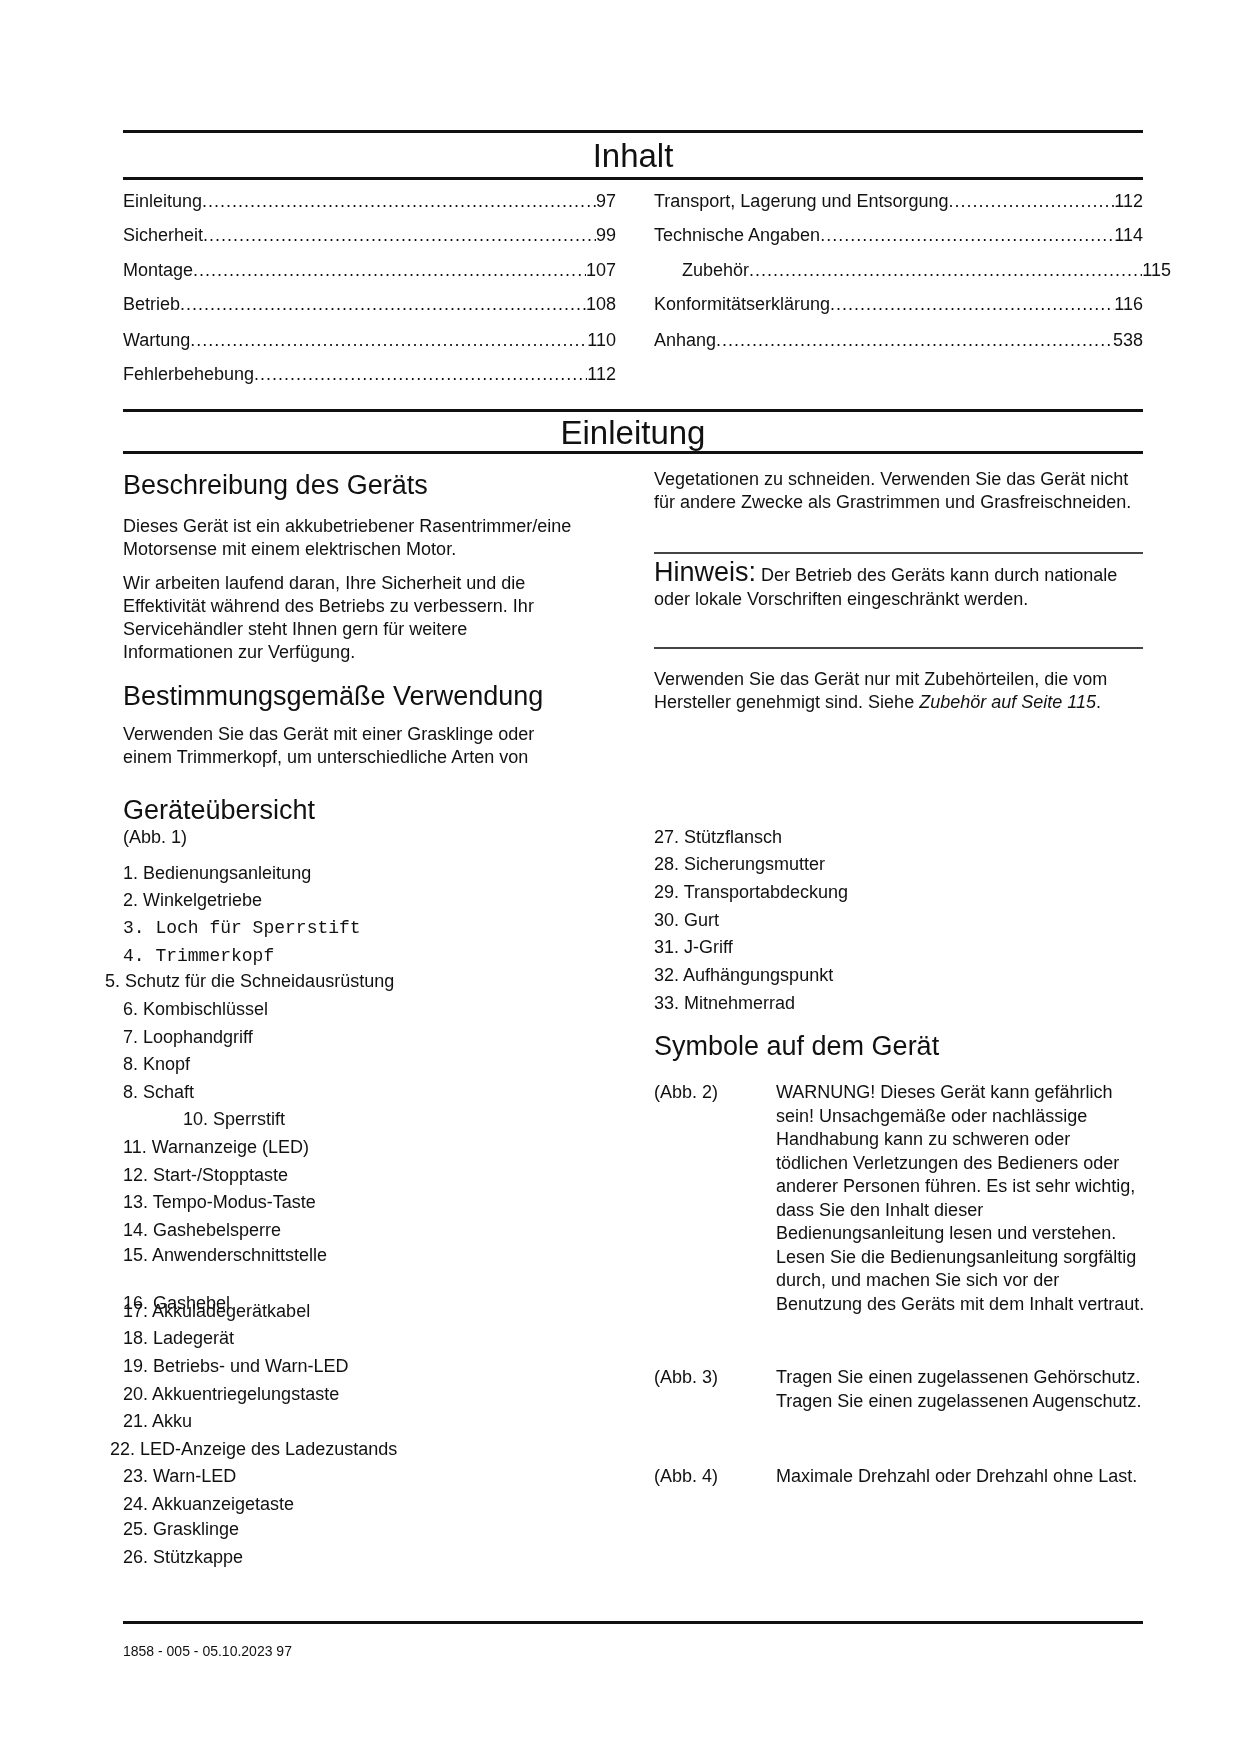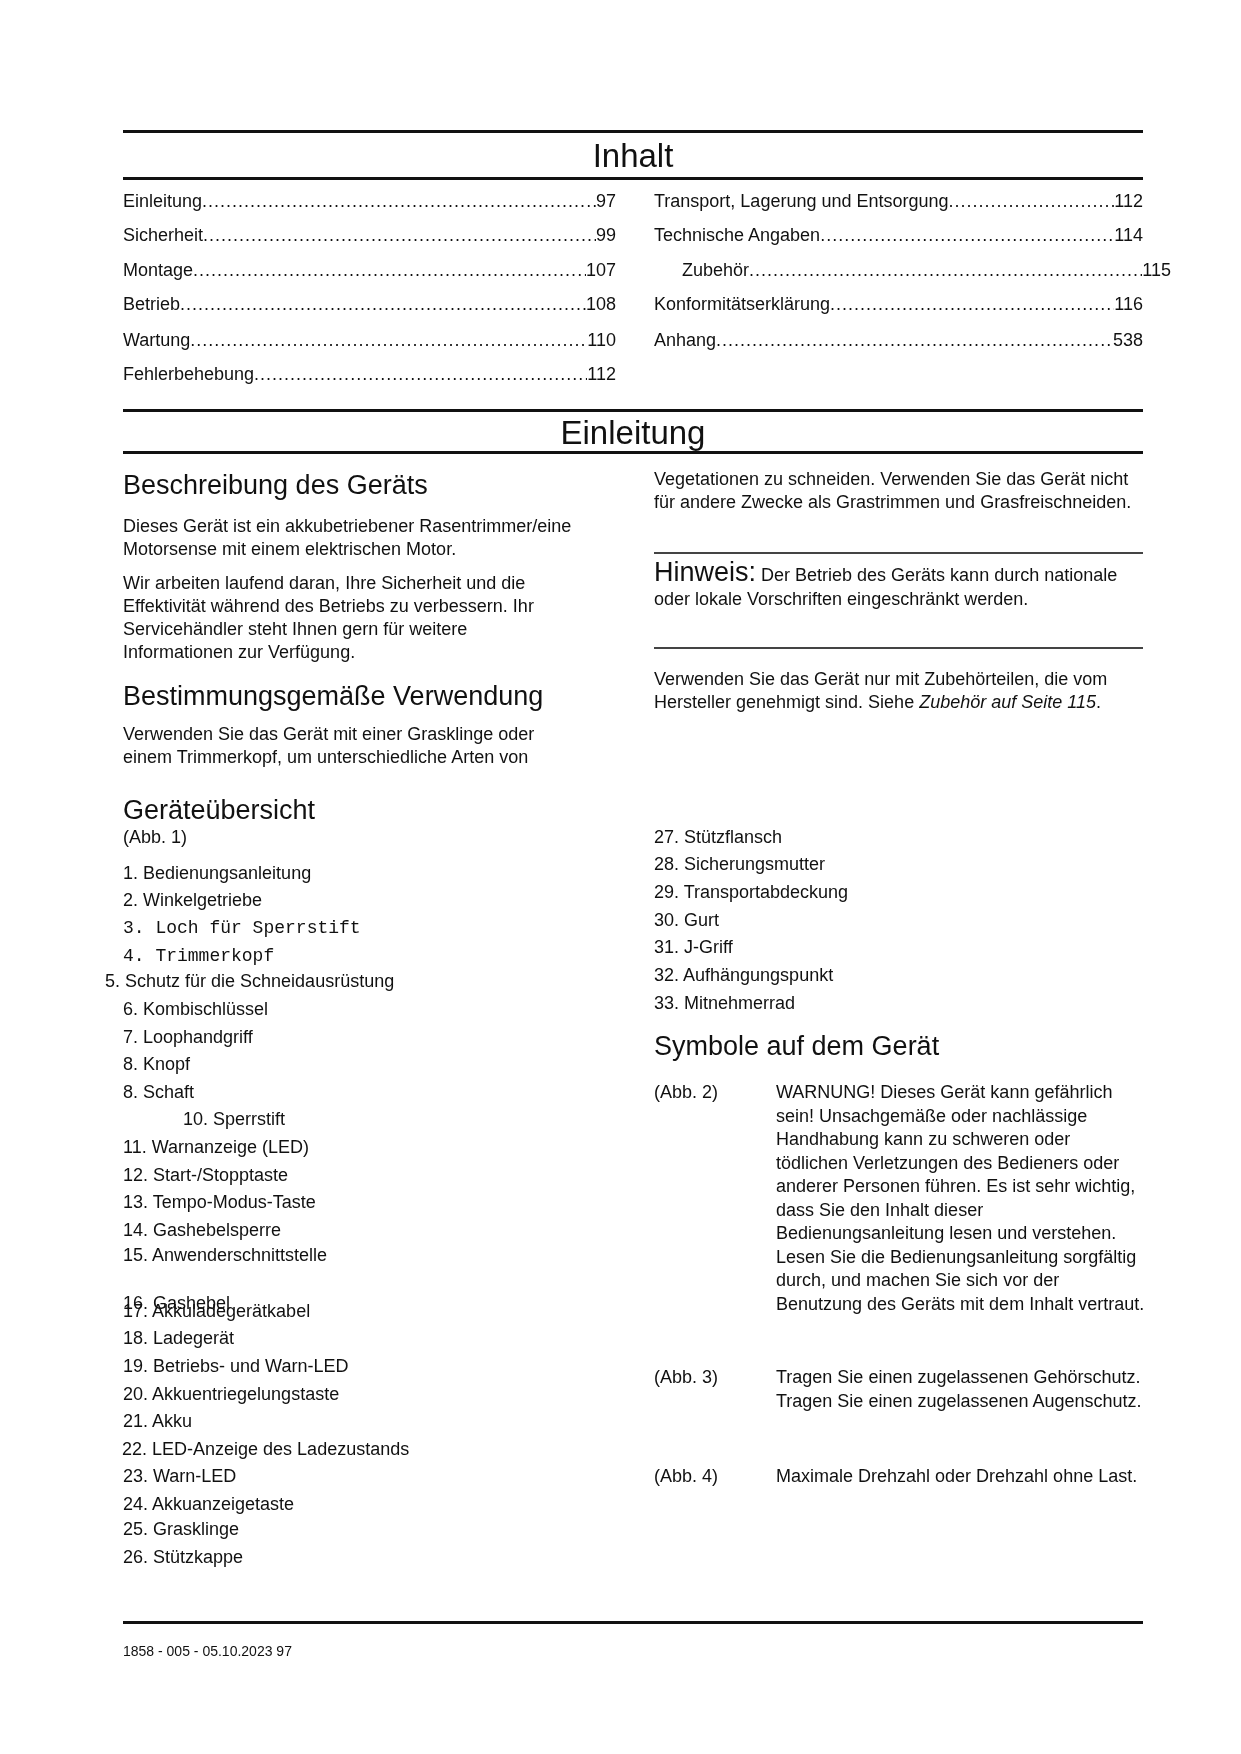--- a/index.html
+++ b/index.html
@@ -133,21 +133,21 @@
   <div class="list-item" style="left:123px; top:1164px;">12. Start-/Stopptaste</div>
   <div class="list-item" style="left:123px; top:1191px;">13. Tempo-Modus-Taste</div>
   <div class="list-item" style="left:123px; top:1219px;">14. Gashebelsperre</div>
   <div class="list-item" style="left:123px; top:1244px;">15. Anwenderschnittstelle</div>
   <div class="list-item" style="left:123px; top:1272px;margin-top:20px;">16. Gashebel</div>
   <div class="list-item" style="left:123px; top:1300px;">17. Akkuladegerätkabel</div>
   <div class="list-item" style="left:123px; top:1327px;">18. Ladegerät</div>
   <div class="list-item" style="left:123px; top:1355px;">19. Betriebs- und Warn-LED</div>
   <div class="list-item" style="left:123px; top:1383px;">20. Akkuentriegelungstaste</div>
   <div class="list-item" style="left:123px; top:1410px;">21. Akku</div>
-  <div class="list-item" style="left:122px; top:1438px;">22. LED-Anzeige des Ladezustands</div>
+  <div class="list-item" style="left:110px; top:1438px;">22. LED-Anzeige des Ladezustands</div>
   <div class="list-item" style="left:123px; top:1465px;">23. Warn-LED</div>
   <div class="list-item" style="left:123px; top:1493px;">24. Akkuanzeigetaste</div>
   <div class="list-item" style="left:123px; top:1518px;">25. Grasklinge</div>
   <div class="list-item" style="left:123px; top:1546px;">26. Stützkappe</div>
 </div>
 
 <div>
   <div class="list-item" style="left:654px; top:826px;">27. Stützflansch</div>
   <div class="list-item" style="left:654px; top:853px;">28. Sicherungsmutter</div>
   <div class="list-item" style="left:654px; top:881px;">29. Transportabdeckung</div>

